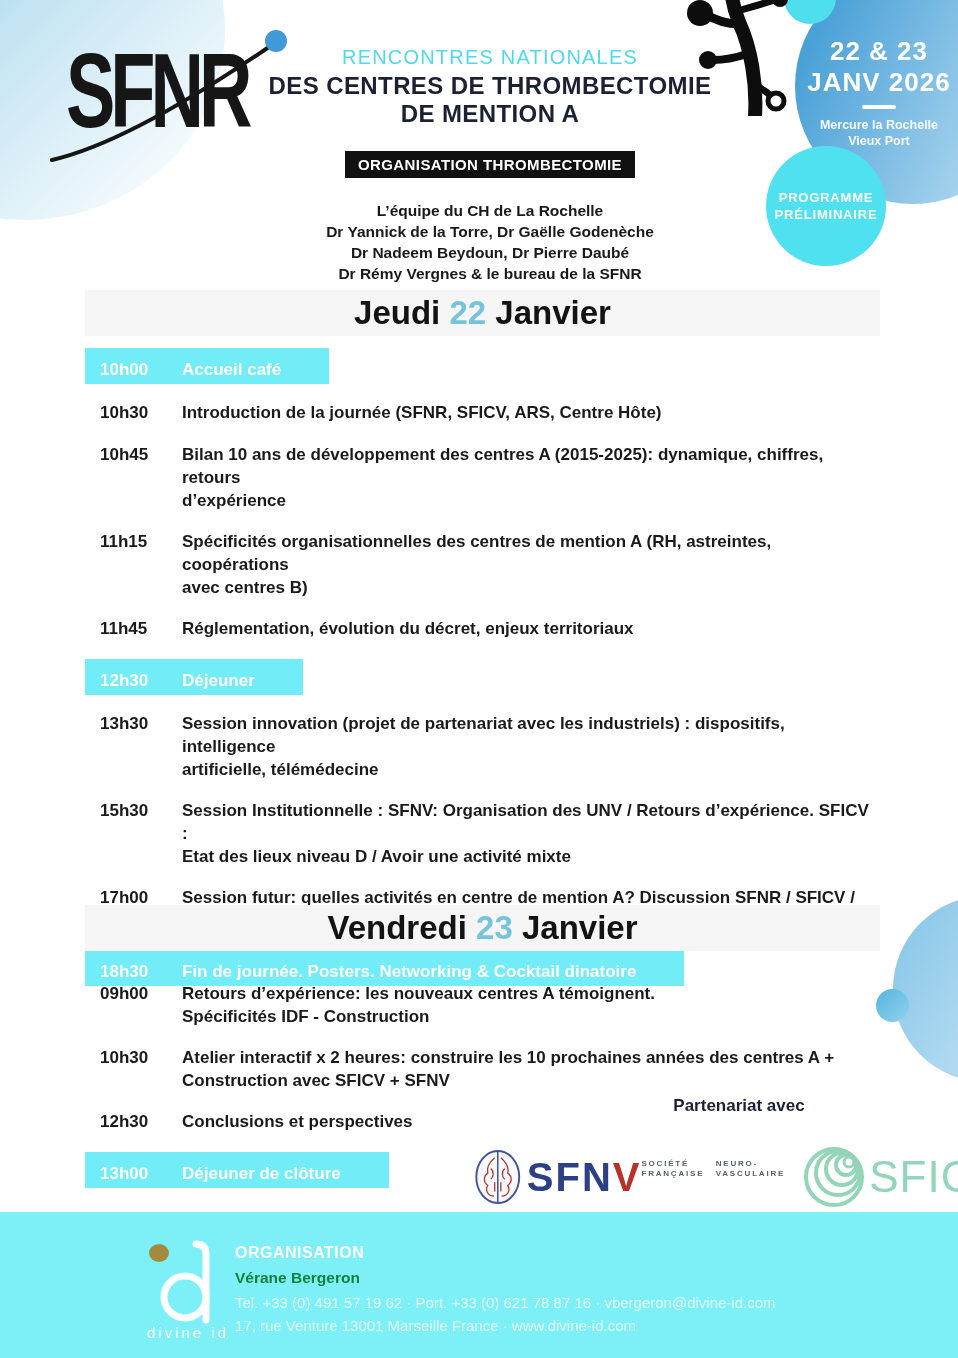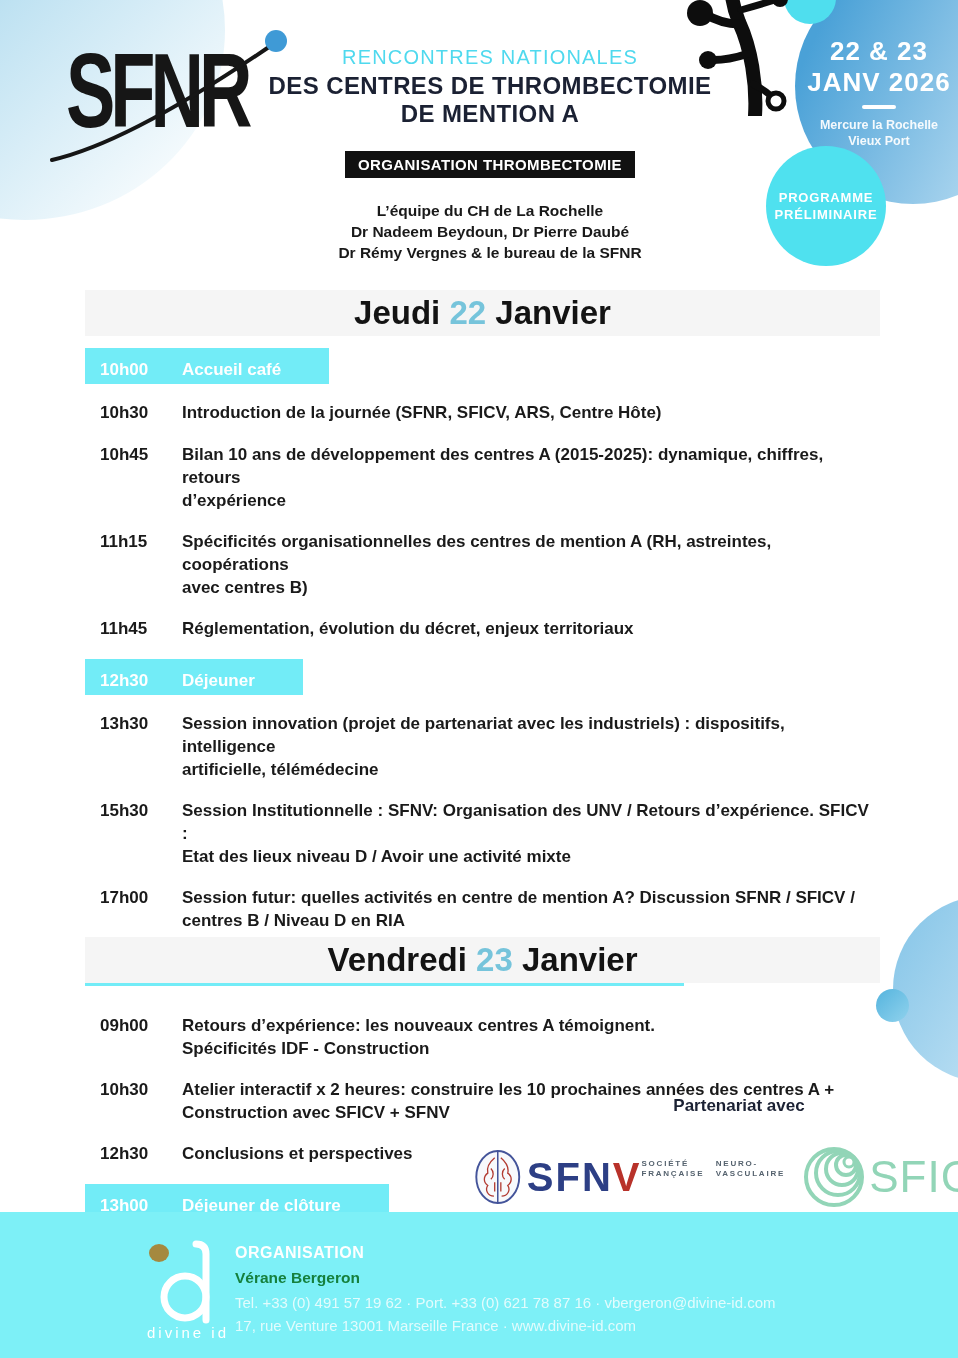--- a/index.html
+++ b/index.html
@@ -38,21 +38,21 @@
 
   .org-box { position:absolute; left:243px; top:151px; width:494px; text-align:center; }
   .org-box-label { display:inline-block; background:#111111; color:#ffffff; font-size:15px; font-weight:bold;
     letter-spacing:0.4px; padding:5px 13px; }
   .org-lines { position:absolute; left:243px; top:194px; width:494px; text-align:center;margin-top:6px; }
   .org-lines div { font-size:15.5px; font-weight:bold; color:#191919; line-height:21px; }
 
   
   .day-section { position:absolute; width:795px; left:85px; }
   #day1 { top:290px; }
-  #day2 { top:905px;margin-top:32px; }
+  #day2 { top:905px; }
   .day-band { background:#f5f5f5; height:46px; text-align:center; line-height:46px; margin-bottom:12px; }
   #day2 .day-band { margin-bottom:31px; }
   .day-band .d-title { font-size:33px; font-weight:bold; color:#131313; letter-spacing:0px; }
   .day-band .d-num { color:#76c4db; }
 
   .row { display:flex; margin-bottom:18px; }
   .row .time { flex:0 0 82px; margin-left:15px; font-size:17px; font-weight:bold; color:#1a1a1a; line-height:24px; }
   .row .desc { font-size:17px; font-weight:bold; color:#1a1a1a; line-height:23px; white-space:pre-line; max-width:690px; }
   .row.highlight { background:#72ecf7; width:fit-content; padding:10px 48px 2px 0; margin-bottom:17px; }
   .row.highlight .time, .row.highlight .desc { color:#ffffff; }
@@ -134,20 +134,21 @@
   <div class="program-circle">
     <div>PROGRAMME</div>
     <div>PRÉLIMINAIRE</div>
   </div>
 
   <div class="org-box">
     <span class="org-box-label">ORGANISATION THROMBECTOMIE</span>
   </div>
   <div class="org-lines">
     <div>L’équipe du CH de La Rochelle</div>
+    <div>Dr Yannick de la Torre, Dr Gaëlle Godenèche</div>
     <div>Dr Nadeem Beydoun, Dr Pierre Daubé</div>
     <div>Dr Rémy Vergnes &amp; le bureau de la SFNR</div>
   </div>
 
   <div class="day-section" id="day1">
     <div class="day-band">
       <span class="d-title"><span>Jeudi </span><span class="d-num">22</span><span> Janvier</span></span>
     </div>
     <div class="row highlight">
       <span class="time">10h00</span>

